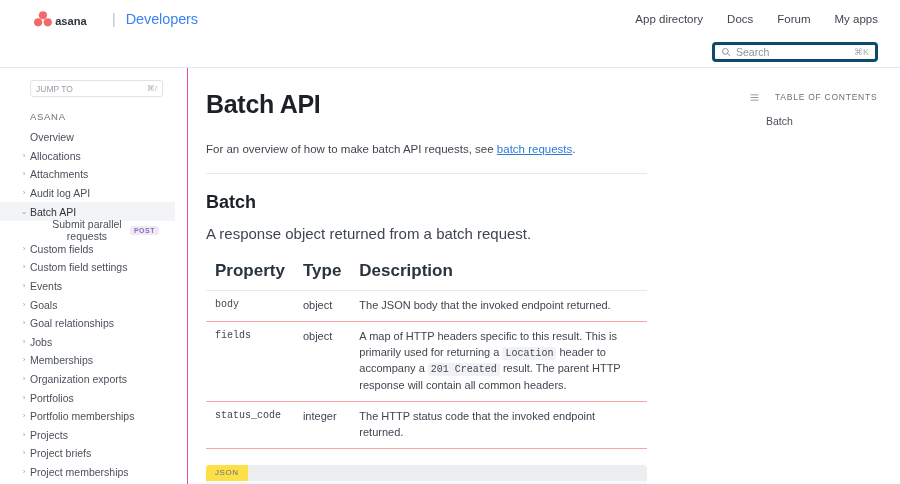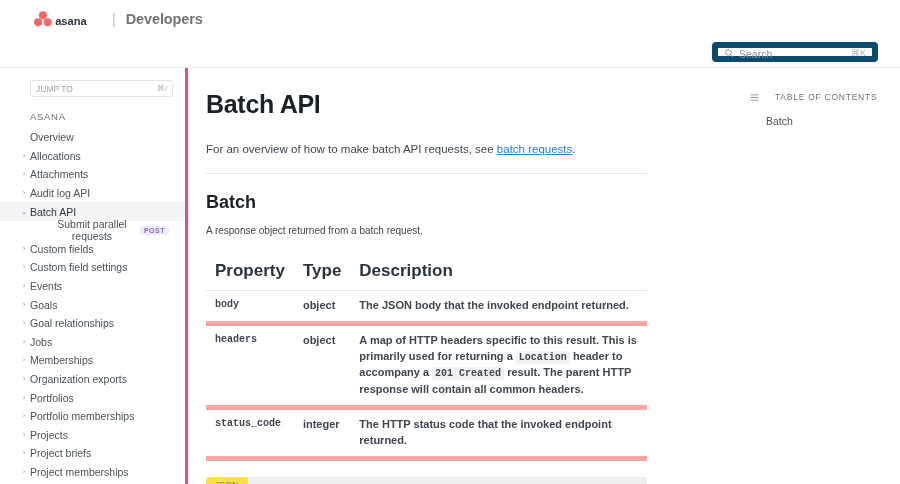--- a/index.html
+++ b/index.html
@@ -27,22 +27,22 @@
     gap: 8px;
   }
   .asana-logo { width: 74px; height: 16px; display:block; }
   .brand-sep {
     color: #b9bec6;
     font-size: 14px;
     margin: 0 2px 0 0;
   }
   .brand-word {
     font-size: 14.5px;
-    font-weight: bold;
-    color: #737373;
+    font-weight: normal;
+    color: #3b82f6;
     letter-spacing: -0.1px;
   }
   .top-nav {
     margin-left: auto;
     display: flex;
     align-items: center;
     gap: 24px;
     font-size: 11.5px;
     color: #3f4650;
   }
@@ -69,44 +69,44 @@
   .tab.active {
     background: #eef0f2;
     font-weight: bold;
     color: #2b333d;
   }
   .tab svg { display: block; }
   .searchbox {
     margin-left: auto;
     width: 166px;
     height: 20px;
-    border: 6px solid #0c4a6e;
+    border: 3px solid #0c4a6e;
     border-radius: 4px;
     display: flex;
-    align-items: flex-start;
+    align-items: center;
     padding: 0 6px;
     gap: 5px;
     font-size: 10.5px;
     color: #8a9099;
     background: #fff;
   }
   .searchbox .kbd {
     margin-left: auto;
     font-size: 9px;
     color: #a7adb5;
   }
 
   
   .layout { display: flex; height: calc(484px - 37px - 31px); }
 
   
   .sidebar {
     width: 188px;
-    border-right: 3px solid #ec4899;
-    padding: 12px 0 0 0;
+    border-right: 1px solid #ec4899;
+    padding: 12px 12px 0 0;
     overflow: hidden;
     position: relative;
     flex: none;
   }
   .jumpto {
     margin: 0 12px 14px 30px;
     height: 17px;
     border: 1px solid #dfe2e6;
     border-radius: 3px;
     display: flex;
@@ -189,45 +189,44 @@
     margin-bottom: 18px;
   }
   .intro a { color: #2b7bd6; text-decoration: underline; }
   h2.section-title {
     font-size: 18px;
     font-weight: bold;
     color: #1c2127;
     margin: 0 0 12px 0;
   }
   .section-desc {
-    font-size: 10px;
-    margin: 0 0 20px 0;
+    font-size: 15px;
+    margin: 0 0 14px 0;
     color: #3f4650;
   }
 
   table.props {
     width: 441px;
     border-collapse: collapse;
     font-size: 11px;
   }
   table.props th {
     text-align: left;
     font-size: 17px;
     font-weight: bold;
     color: #2b333d;
     padding: 5px 9px 9px 9px;
     border-bottom: 1px solid #e6e8eb;
   }
   table.props td {
     padding: 7px 9px;
-    border-bottom: 5px solid #fca5a5;
+    border-bottom: 1px solid #fca5a5;
     vertical-align: top;
     color: #3f4650;
     line-height: 1.45;
-    font-weight: bold;
   }
   table.props tr td:first-child {
     font-family: "Liberation Mono", monospace;
     font-size: 10px;
     color: #3f4650;
     white-space: nowrap;
     width: 78px;
   }
   table.props tr td:nth-child(2) { width: 52px; }
   .code-inline {
@@ -305,20 +304,26 @@
   <div class="brand">
     <svg class="asana-logo" viewBox="0 0 200 42" aria-hidden="true">
       <circle cx="22" cy="30" r="11" fill="#f06a6a"></circle>
       <circle cx="48" cy="30" r="11" fill="#f06a6a"></circle>
       <circle cx="35" cy="11" r="11" fill="#f06a6a"></circle>
       <text x="68" y="38" font-family="Liberation Sans, sans-serif" font-size="30" font-weight="bold" fill="#2b333d">asana</text>
     </svg>
     <span class="brand-sep">|</span>
     <span class="brand-word">Developers</span>
   </div>
+  <nav class="top-nav">
+    <a>App directory</a>
+    <a>Docs</a>
+    <a>Forum</a>
+    <a>My apps</a>
+  </nav>
 </div>
 
 <div class="subbar">
   <div class="searchbox">
     <svg width="10" height="10" viewBox="0 0 16 16">
       <circle cx="7" cy="7" r="4.6" fill="none" stroke="#8a9099" stroke-width="1.6"></circle>
       <path d="M10.4 10.4 14 14" stroke="#8a9099" stroke-width="1.6" stroke-linecap="round"></path>
     </svg>
     <span>Search</span>
     <span class="kbd">⌘K</span>
@@ -435,21 +440,21 @@
             <th>Description</th>
           </tr>
         </thead>
         <tbody>
           <tr>
             <td>body</td>
             <td>object</td>
             <td>The JSON body that the invoked endpoint returned.</td>
           </tr>
           <tr>
-            <td>headers</td>
+            <td>fields</td>
             <td>object</td>
             <td><span>A map of HTTP headers specific to this result. This is primarily used for returning a </span><span class="code-inline">Location</span><span> header to accompany a </span><span class="code-inline">201 Created</span><span> result. The parent HTTP response will contain all common headers.</span></td>
           </tr>
           <tr>
             <td>status_code</td>
             <td>integer</td>
             <td>The HTTP status code that the invoked endpoint returned.</td>
           </tr>
         </tbody>
       </table>

